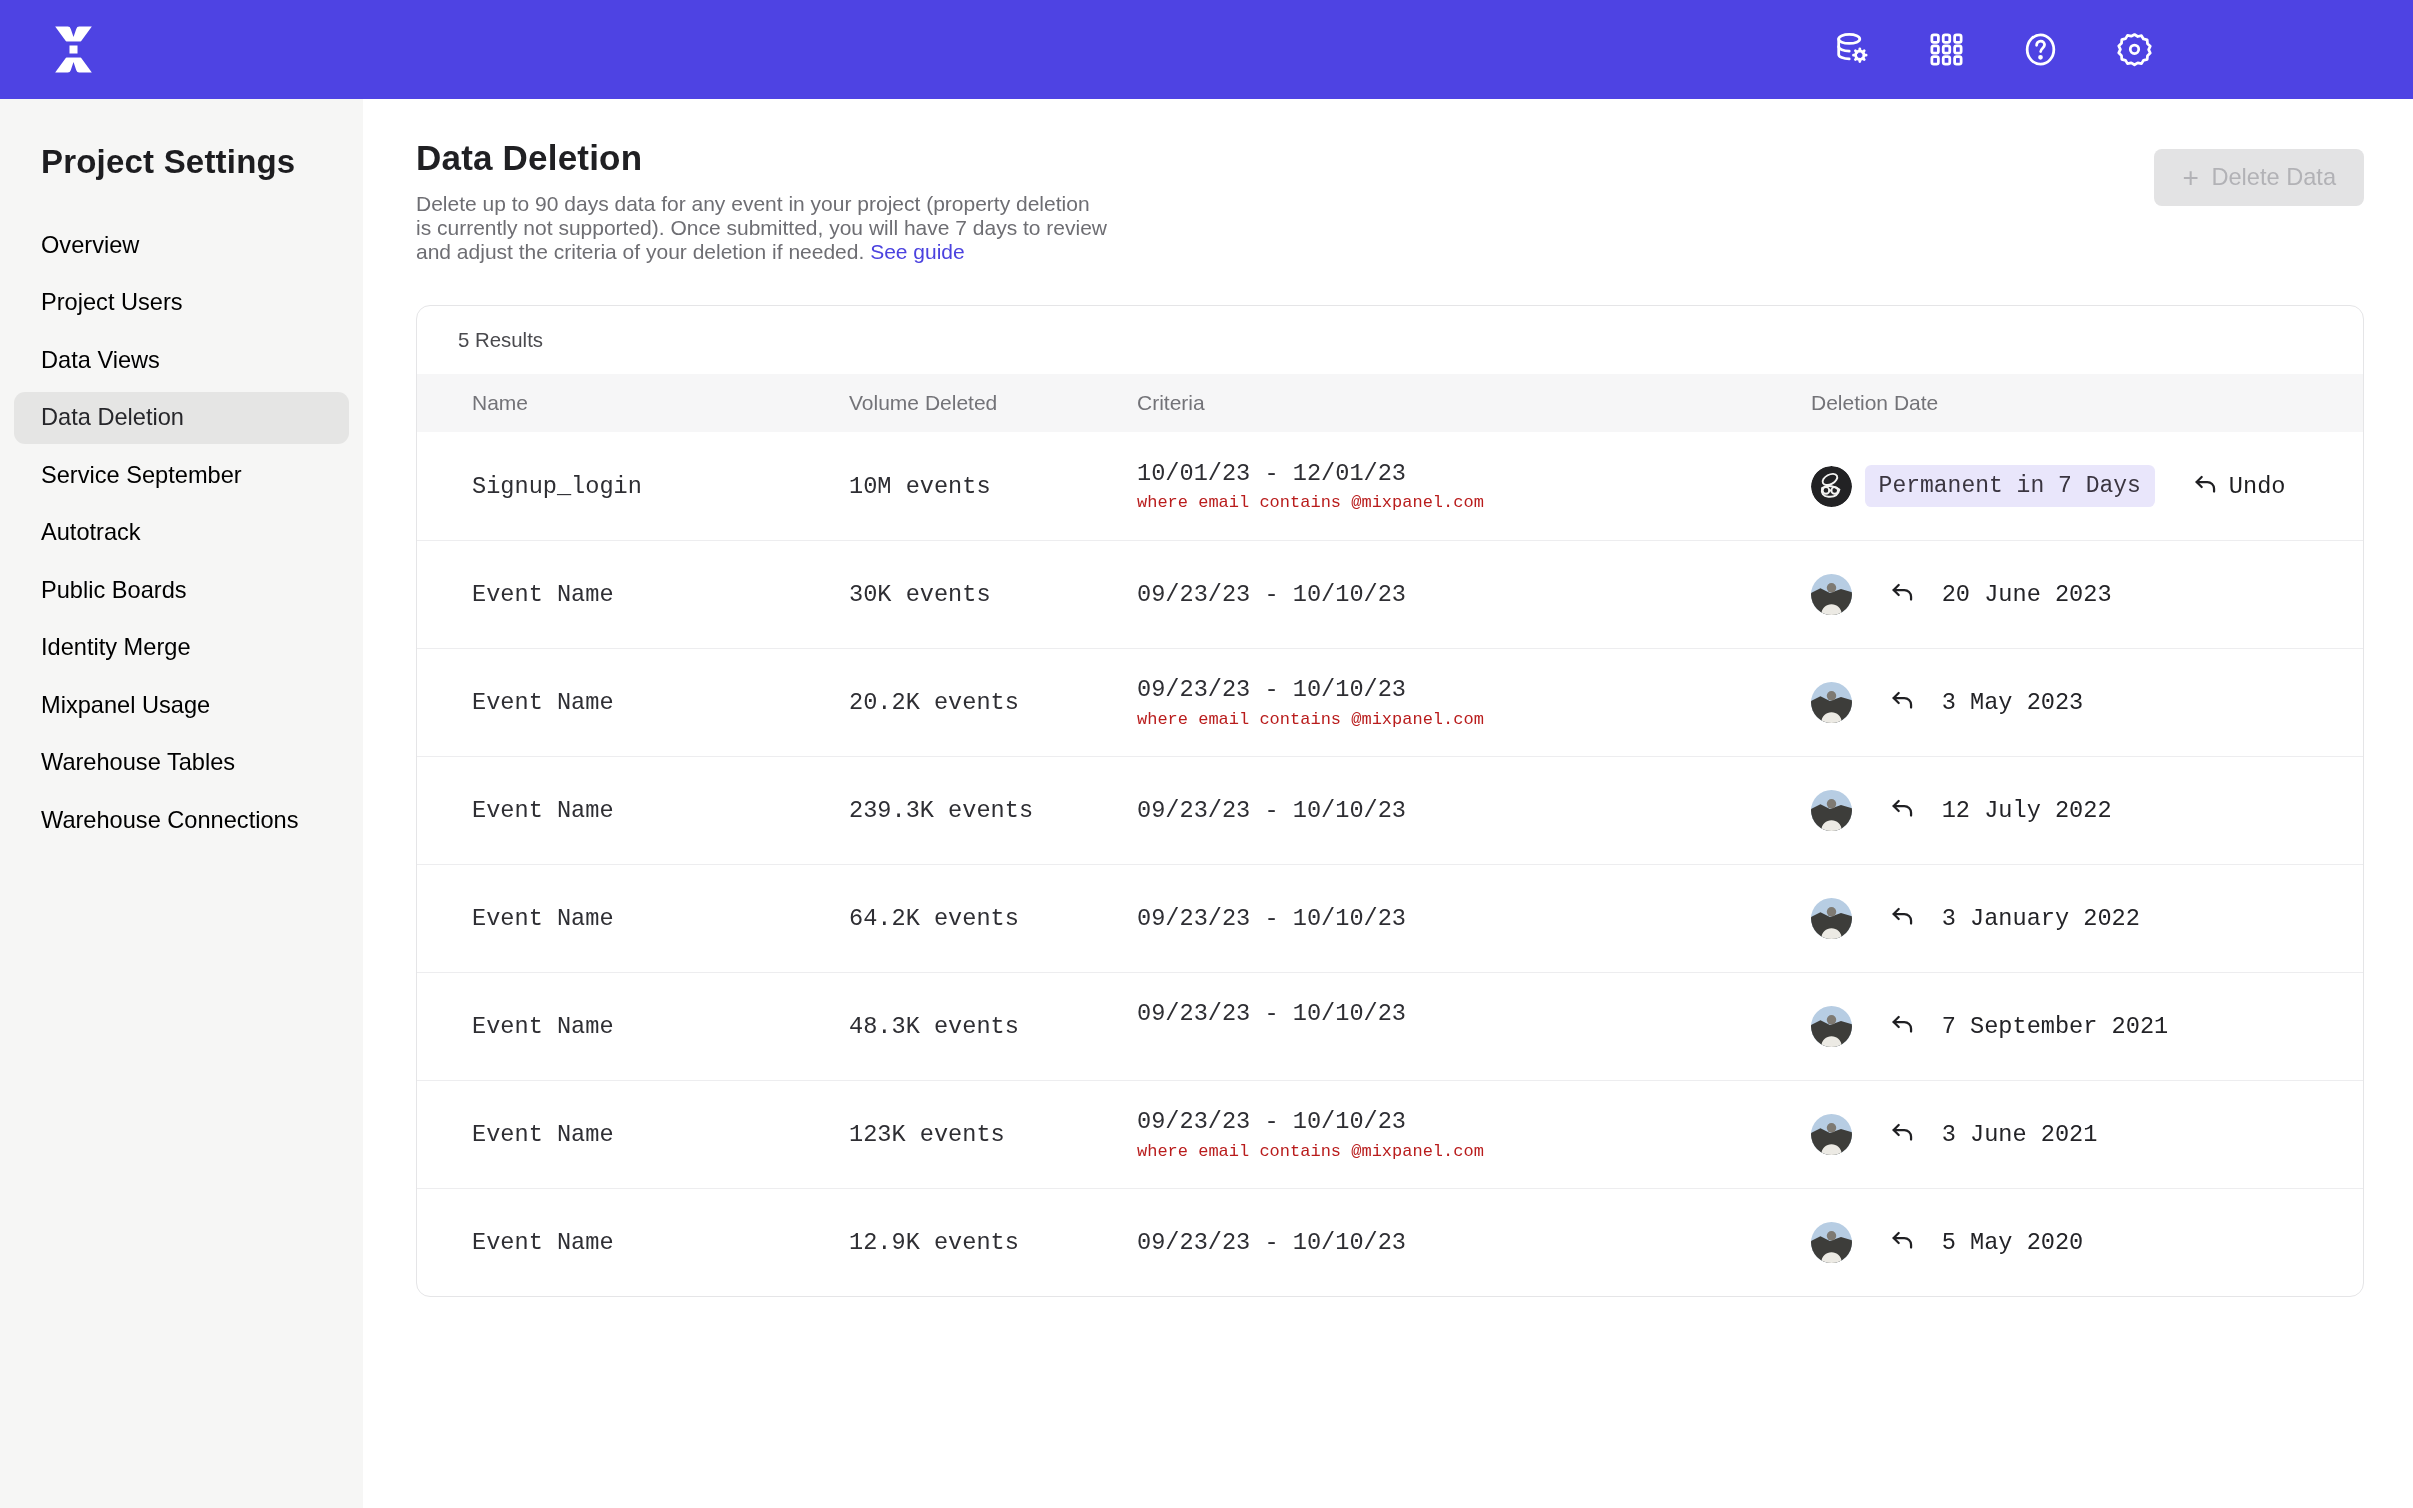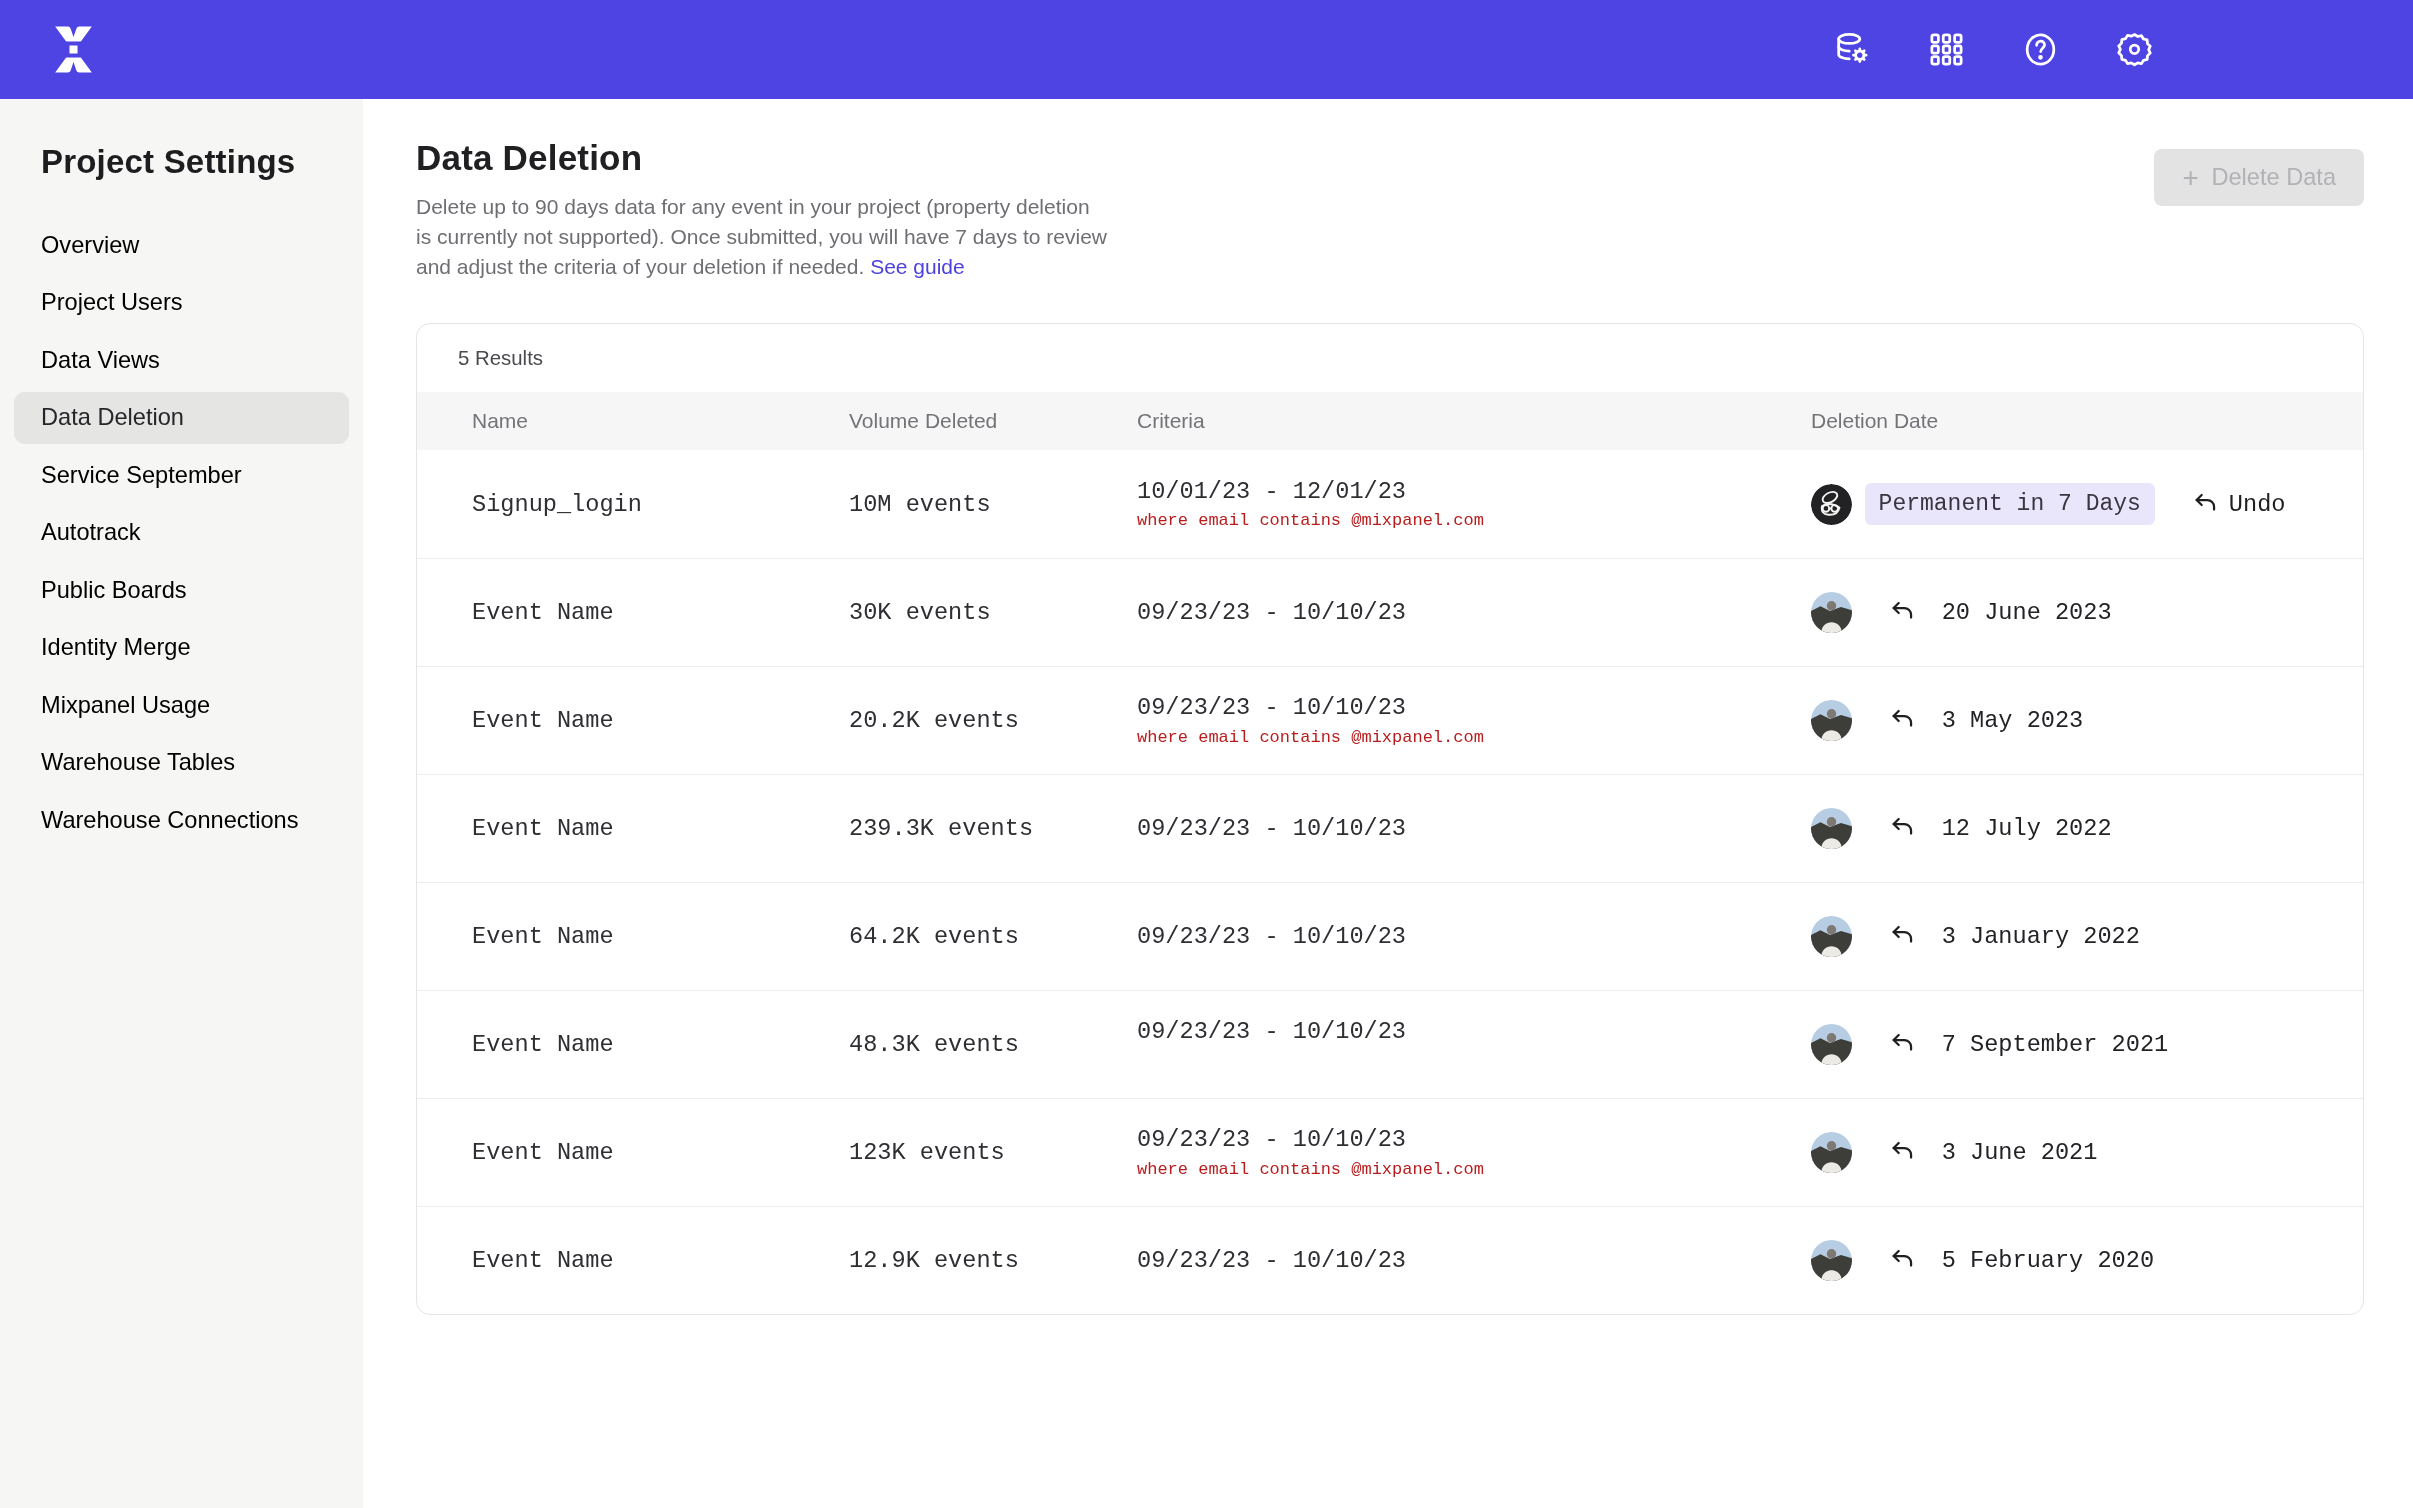--- a/index.html
+++ b/index.html
@@ -37,21 +37,21 @@
     padding-left: 27px; margin-bottom: 5.5px;
     font-size: 23.6px; color: #000000; cursor: pointer;
   }
   .side-item.active { background: #e5e5e4; color: #26262a; font-weight: 500; }
 
   .main { flex: 1; position: relative; padding: 39px 49px 0 53px; }
 
   .page-title { font-size: 35px; font-weight: 700; color: #202023; letter-spacing: 0.2px; }
   .page-desc {
     margin-top: 14px; width: 691px;
-    font-size: 21px; line-height: 30px; color: #6e6e73;
+    font-size: 21px; line-height: 24px; color: #6e6e73;
   }
   .see-guide { color: #4b42df; text-decoration: none; cursor: pointer; }
 
   .delete-btn {
     position: absolute; top: 50px; right: 49px;
     height: 57px; padding: 0 28px;
     background: #e3e3e4; border: none; border-radius: 7.9px;
     display: flex; align-items: center; gap: 12.6px;
     font-family: "Liberation Sans", sans-serif;
     font-size: 23.6px; font-weight: 500; color: #b2b2b6; cursor: default;
@@ -437,20 +437,20 @@
         </svg>
       </span>
 
       <span class="undo hidden">
         <svg viewBox="0 0 24 24" fill="none" stroke="#1f1f22" stroke-width="2" stroke-linecap="round" stroke-linejoin="round">
           <path d="M9.5 3.5 L5 8 L9.5 12.5"></path>
           <path d="M5 8 H14.5 a6 6 0 0 1 6 6 v2.5"></path>
         </svg>
         <span class="undo-label"></span>
       </span>
-      <span class="date-text">5 February 2020</span>
+      <span class="date-text">5 May 2020</span>
     </div>
   </div>
 </div>
     </section>
   </main>
 </div>
 
 
 </body></html>

